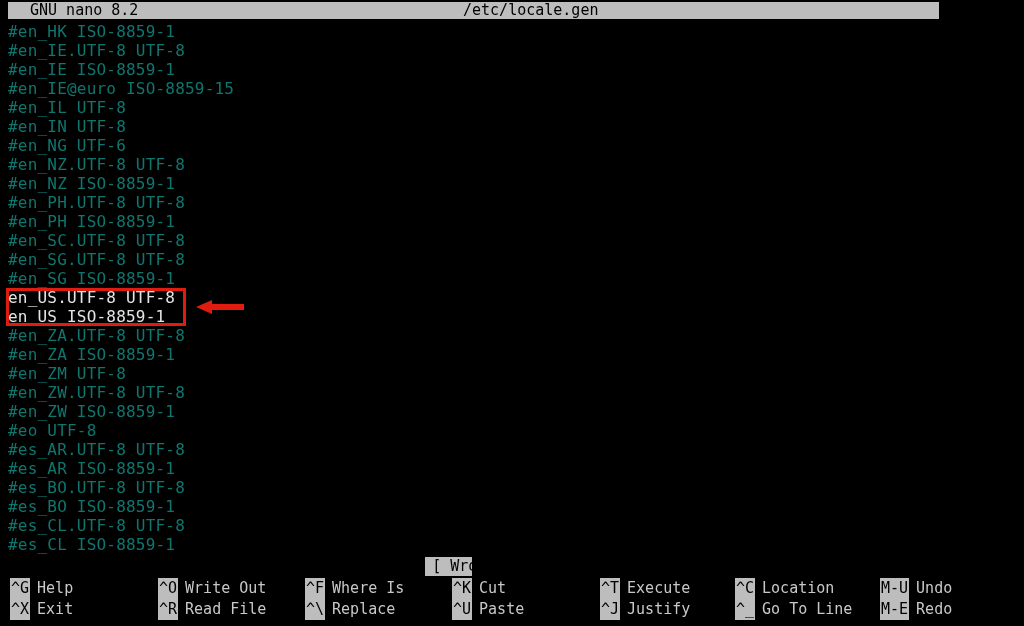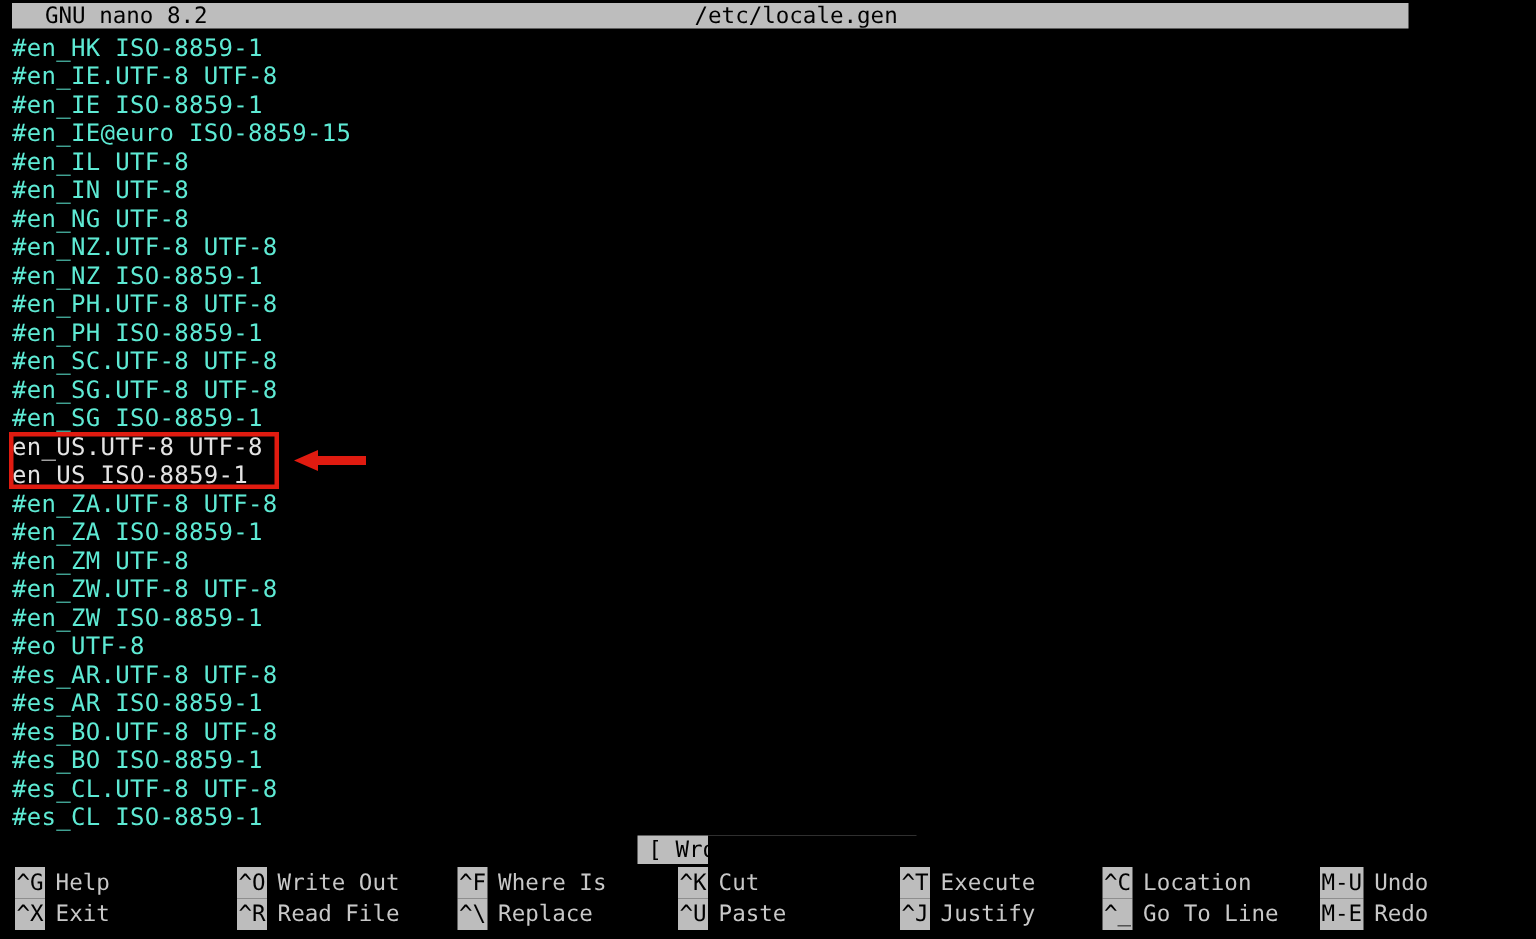--- a/index.html
+++ b/index.html
@@ -39,21 +39,21 @@
     position:absolute; left:0; top:22px;
     width:1024px; height:533px;
     background:#000;
   }
   .line {
     position:absolute;
     left:8px;
     height:19px;
     line-height:19px;
     font-size:16px;
-    color:#5eead4;
+    color:#0f766e;
     white-space:pre;
     letter-spacing:0.2px;
   }
   .line.active { color:#e4e4e4; }
 
   
   #redbox {
     position:absolute;
     left:6px; top:288px;
     width:180px; height:38px;
@@ -130,21 +130,21 @@
     </div>
   </div>
 
   <div id="editor">
       <div class="line" style="top: 0px;">#en_HK ISO-8859-1</div>
       <div class="line" style="top: 19px;">#en_IE.UTF-8 UTF-8</div>
       <div class="line" style="top: 38px;">#en_IE ISO-8859-1</div>
       <div class="line" style="top: 57px;">#en_IE@euro ISO-8859-15</div>
       <div class="line" style="top: 76px;">#en_IL UTF-8</div>
       <div class="line" style="top: 95px;">#en_IN UTF-8</div>
-      <div class="line" style="top: 114px;">#en_NG UTF-8</div>
+      <div class="line" style="top: 114px;">#en_NG UTF-6</div>
       <div class="line" style="top: 133px;">#en_NZ.UTF-8 UTF-8</div>
       <div class="line" style="top: 152px;">#en_NZ ISO-8859-1</div>
       <div class="line" style="top: 171px;">#en_PH.UTF-8 UTF-8</div>
       <div class="line" style="top: 190px;">#en_PH ISO-8859-1</div>
       <div class="line" style="top: 209px;">#en_SC.UTF-8 UTF-8</div>
       <div class="line" style="top: 228px;">#en_SG.UTF-8 UTF-8</div>
       <div class="line" style="top: 247px;">#en_SG ISO-8859-1</div>
       <div class="line active" style="top: 266px;">en_US.UTF-8 UTF-8</div>
       <div class="line active" style="top: 285px;">en_US ISO-8859-1</div>
       <div class="line" style="top: 304px;">#en_ZA.UTF-8 UTF-8</div>

